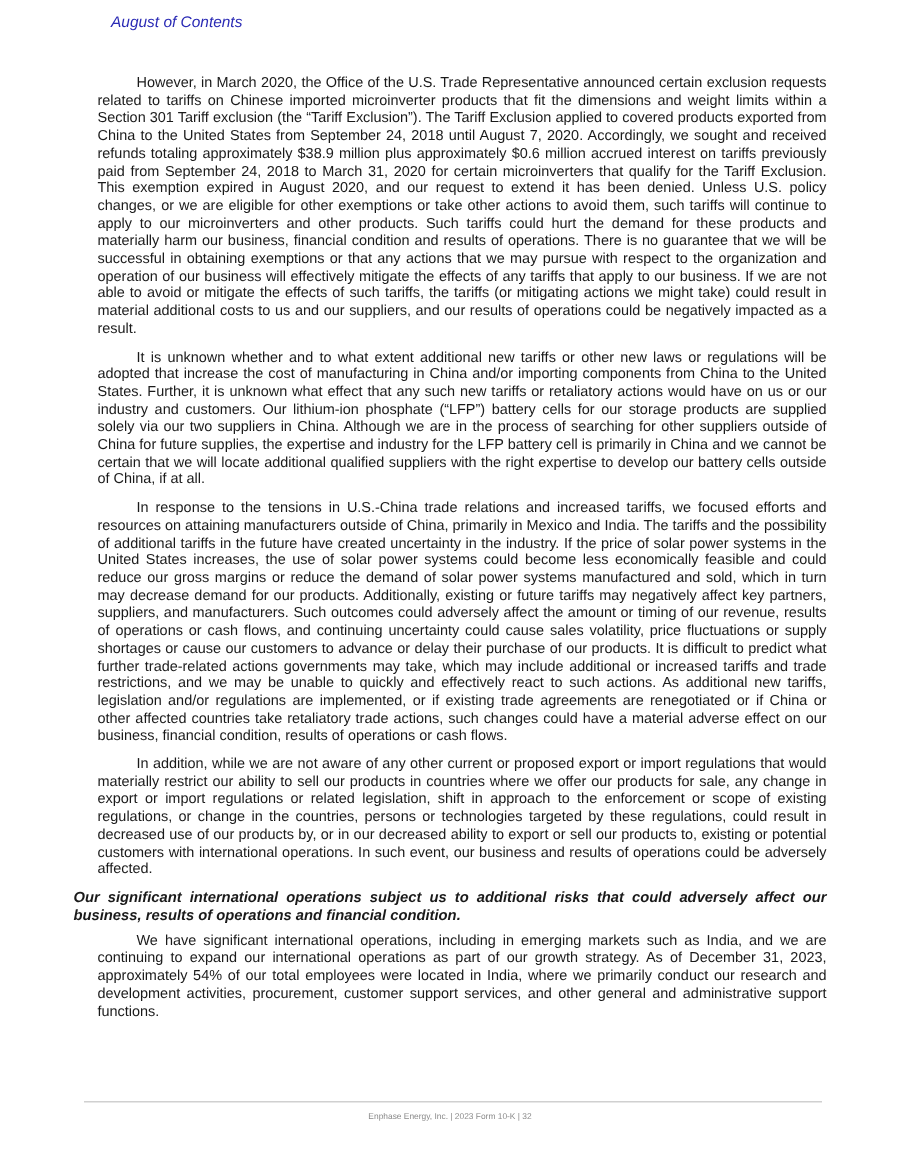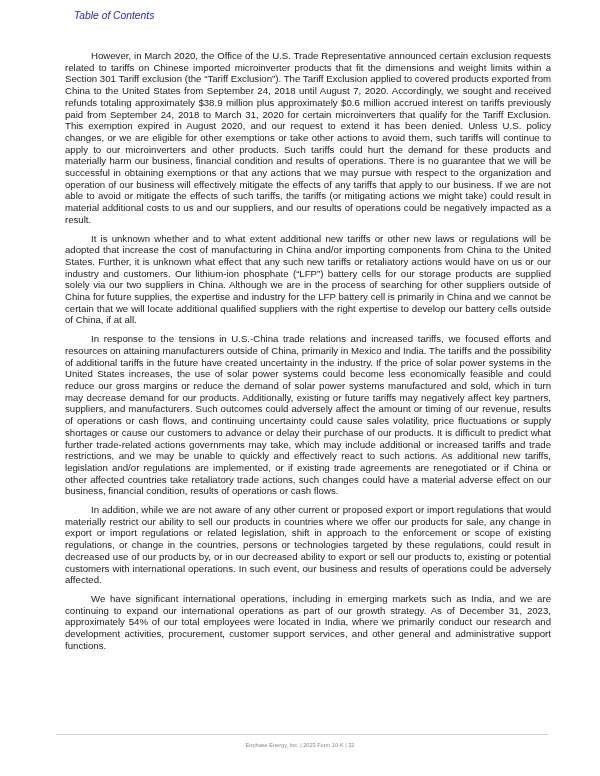--- a/index.html
+++ b/index.html
@@ -58,24 +58,25 @@
       top: 742px;
       width: 600px;
       text-align: center;
       font-size: 5.6px;
       color: #8a8a8a;
     }
   </style>
 </head>
 <body>
 
-<a class="toc-link">Table of Contents</a>
+<a class="toc-link">August of Contents</a>
 
 <div class="content">
   <p class="para">However, in March 2020, the Office of the U.S. Trade Representative announced certain exclusion requests related to tariffs on Chinese imported microinverter products that fit the dimensions and weight limits within a Section 301 Tariff exclusion (the “Tariff Exclusion”). The Tariff Exclusion applied to covered products exported from China to the United States from September 24, 2018 until August 7, 2020. Accordingly, we sought and received refunds totaling approximately $38.9 million plus approximately $0.6 million accrued interest on tariffs previously paid from September 24, 2018 to March 31, 2020 for certain microinverters that qualify for the Tariff Exclusion. This exemption expired in August 2020, and our request to extend it has been denied. Unless U.S. policy changes, or we are eligible for other exemptions or take other actions to avoid them, such tariffs will continue to apply to our microinverters and other products. Such tariffs could hurt the demand for these products and materially harm our business, financial condition and results of operations. There is no guarantee that we will be successful in obtaining exemptions or that any actions that we may pursue with respect to the organization and operation of our business will effectively mitigate the effects of any tariffs that apply to our business. If we are not able to avoid or mitigate the effects of such tariffs, the tariffs (or mitigating actions we might take) could result in material additional costs to us and our suppliers, and our results of operations could be negatively impacted as a result.</p>
   <p class="para">It is unknown whether and to what extent additional new tariffs or other new laws or regulations will be adopted that increase the cost of manufacturing in China and/or importing components from China to the United States. Further, it is unknown what effect that any such new tariffs or retaliatory actions would have on us or our industry and customers. Our lithium-ion phosphate (“LFP”) battery cells for our storage products are supplied solely via our two suppliers in China. Although we are in the process of searching for other suppliers outside of China for future supplies, the expertise and industry for the LFP battery cell is primarily in China and we cannot be certain that we will locate additional qualified suppliers with the right expertise to develop our battery cells outside of China, if at all.</p>
   <p class="para">In response to the tensions in U.S.-China trade relations and increased tariffs, we focused efforts and resources on attaining manufacturers outside of China, primarily in Mexico and India. The tariffs and the possibility of additional tariffs in the future have created uncertainty in the industry. If the price of solar power systems in the United States increases, the use of solar power systems could become less economically feasible and could reduce our gross margins or reduce the demand of solar power systems manufactured and sold, which in turn may decrease demand for our products. Additionally, existing or future tariffs may negatively affect key partners, suppliers, and manufacturers. Such outcomes could adversely affect the amount or timing of our revenue, results of operations or cash flows, and continuing uncertainty could cause sales volatility, price fluctuations or supply shortages or cause our customers to advance or delay their purchase of our products. It is difficult to predict what further trade-related actions governments may take, which may include additional or increased tariffs and trade restrictions, and we may be unable to quickly and effectively react to such actions. As additional new tariffs, legislation and/or regulations are implemented, or if existing trade agreements are renegotiated or if China or other affected countries take retaliatory trade actions, such changes could have a material adverse effect on our business, financial condition, results of operations or cash flows.</p>
   <p class="para">In addition, while we are not aware of any other current or proposed export or import regulations that would materially restrict our ability to sell our products in countries where we offer our products for sale, any change in export or import regulations or related legislation, shift in approach to the enforcement or scope of existing regulations, or change in the countries, persons or technologies targeted by these regulations, could result in decreased use of our products by, or in our decreased ability to export or sell our products to, existing or potential customers with international operations. In such event, our business and results of operations could be adversely affected.</p>
+  <p class="heading">Our significant international operations subject us to additional risks that could adversely affect our business, results of operations and financial condition.</p>
   <p class="para">We have significant international operations, including in emerging markets such as India, and we are continuing to expand our international operations as part of our growth strategy. As of December 31, 2023, approximately 54% of our total employees were located in India, where we primarily conduct our research and development activities, procurement, customer support services, and other general and administrative support functions.</p>
 </div>
 
 <div class="footer-rule"></div>
 <div class="footer-text">Enphase Energy, Inc. | 2023 Form 10-K | 32</div>
 
 </body></html>

